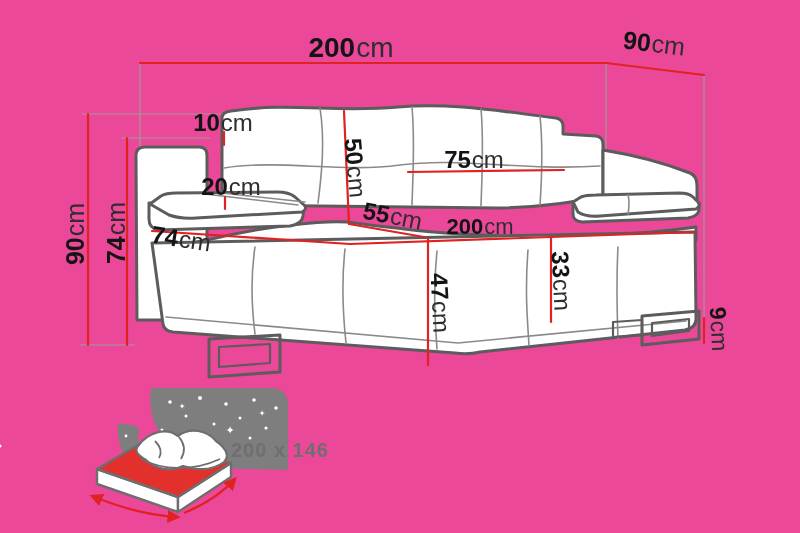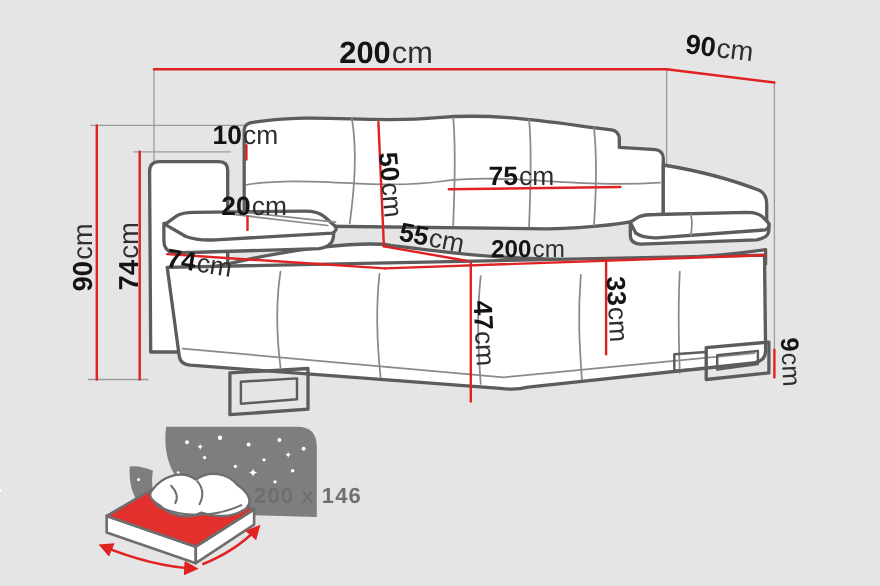--- a/index.html
+++ b/index.html
@@ -1,17 +1,17 @@
 <!DOCTYPE html>
 <html><head>
 <meta charset="utf-8">
 <style>
   html,body{margin:0;padding:0;background:#ffffff;}
   #stage{
-    position:relative;width:800px;height:533px;background:#e5e5e5;overflow:hidden;
+    position:relative;width:800px;height:533px;background:#ec4899;overflow:hidden;
     font-family:"Liberation Sans", sans-serif;
   }
   svg text{font-family:"Liberation Sans", sans-serif;}
   .dim-num{font-weight:700;fill:#141414;}
   .dim-unit{font-weight:400;fill:#2e2e2e;}
   .caption{font-weight:700;fill:#6f6f6f;letter-spacing:1px;}
 </style>
 </head>
 <body>
 

